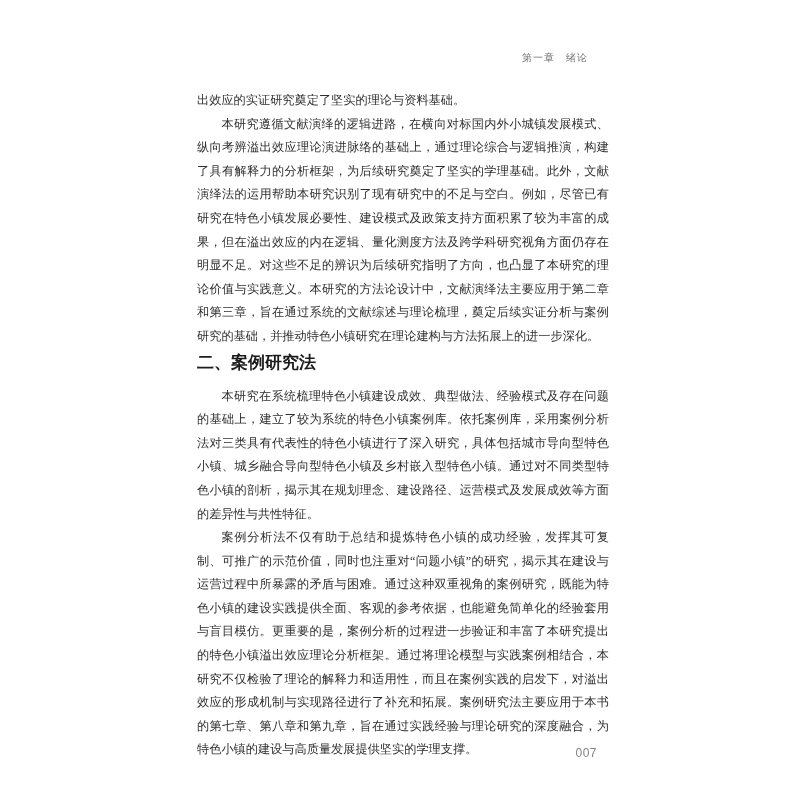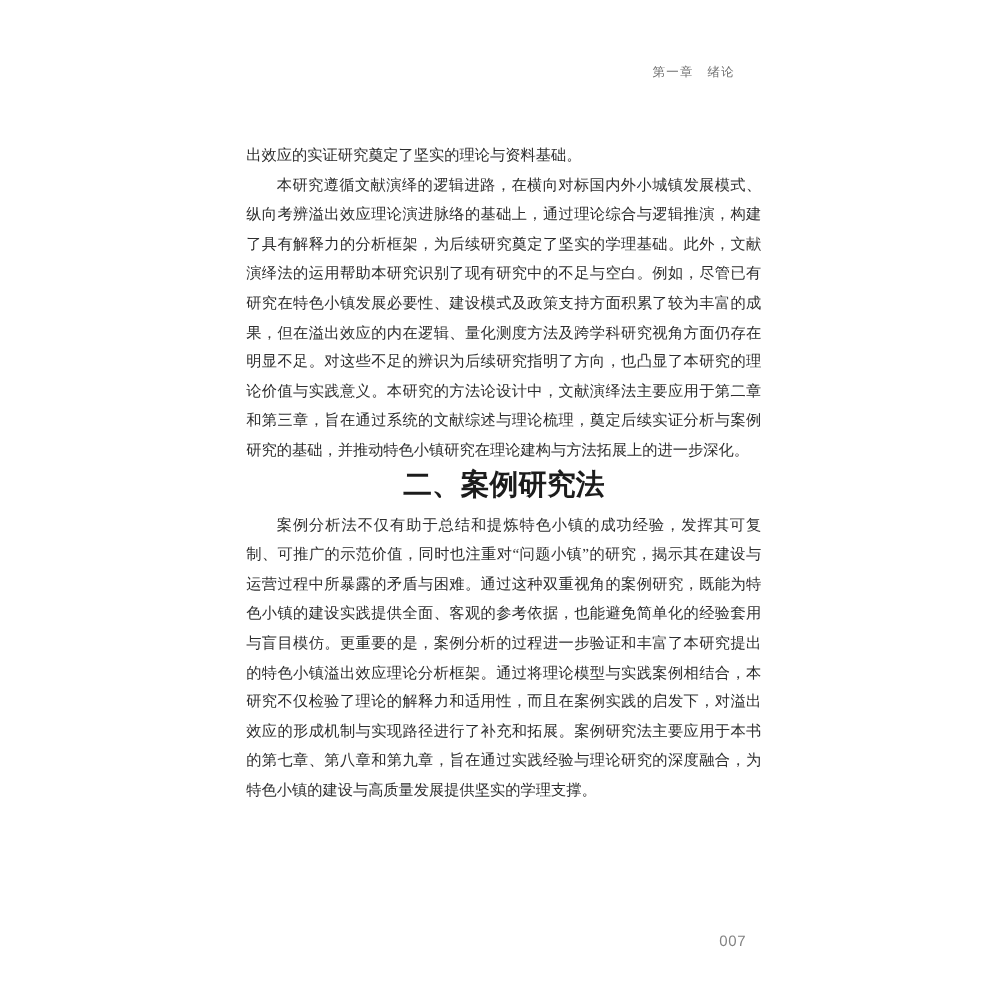--- a/index.html
+++ b/index.html
@@ -34,30 +34,28 @@
     margin: 0;
     font-size: 12.2px;
     line-height: 23.6px;
     color: #2e2e2e;
     text-align: justify;
     text-indent: 2em;
     word-break: break-all;
   }
   .para.no-indent {
     text-indent: 0;
-    margin-top: 24px;
   }
   .section-heading {
     margin: 2px 0 10px 0;
     font-family: "Liberation Sans", "DejaVu Sans", sans-serif;
-    font-size: 23px;
+    font-size: 17px;
     line-height: 24px;
     font-weight: 700;
     color: #1c1c1c;
-    text-align: center;
   }
   .folio {
     position: absolute;
     top: 746px;
     right: 183px;
     font-size: 12px;
     color: #828282;
     font-family: "Liberation Sans", "DejaVu Sans", sans-serif;
     letter-spacing: 0.5px;
     text-align: center;
@@ -73,20 +71,21 @@
   </div>
 
   <div class="text-block">
 
     <p class="para no-indent">出效应的实证研究奠定了坚实的理论与资料基础。</p>
 
     <p class="para">本研究遵循文献演绎的逻辑进路，在横向对标国内外小城镇发展模式、纵向考辨溢出效应理论演进脉络的基础上，通过理论综合与逻辑推演，构建了具有解释力的分析框架，为后续研究奠定了坚实的学理基础。此外，文献演绎法的运用帮助本研究识别了现有研究中的不足与空白。例如，尽管已有研究在特色小镇发展必要性、建设模式及政策支持方面积累了较为丰富的成果，但在溢出效应的内在逻辑、量化测度方法及跨学科研究视角方面仍存在明显不足。对这些不足的辨识为后续研究指明了方向，也凸显了本研究的理论价值与实践意义。本研究的方法论设计中，文献演绎法主要应用于第二章和第三章，旨在通过系统的文献综述与理论梳理，奠定后续实证分析与案例研究的基础，并推动特色小镇研究在理论建构与方法拓展上的进一步深化。</p>
 
     <h2 class="section-heading">二、案例研究法</h2>
 
+    <p class="para">本研究在系统梳理特色小镇建设成效、典型做法、经验模式及存在问题的基础上，建立了较为系统的特色小镇案例库。依托案例库，采用案例分析法对三类具有代表性的特色小镇进行了深入研究，具体包括城市导向型特色小镇、城乡融合导向型特色小镇及乡村嵌入型特色小镇。通过对不同类型特色小镇的剖析，揭示其在规划理念、建设路径、运营模式及发展成效等方面的差异性与共性特征。</p>
 
     <p class="para">案例分析法不仅有助于总结和提炼特色小镇的成功经验，发挥其可复制、可推广的示范价值，同时也注重对“问题小镇”的研究，揭示其在建设与运营过程中所暴露的矛盾与困难。通过这种双重视角的案例研究，既能为特色小镇的建设实践提供全面、客观的参考依据，也能避免简单化的经验套用与盲目模仿。更重要的是，案例分析的过程进一步验证和丰富了本研究提出的特色小镇溢出效应理论分析框架。通过将理论模型与实践案例相结合，本研究不仅检验了理论的解释力和适用性，而且在案例实践的启发下，对溢出效应的形成机制与实现路径进行了补充和拓展。案例研究法主要应用于本书的第七章、第八章和第九章，旨在通过实践经验与理论研究的深度融合，为特色小镇的建设与高质量发展提供坚实的学理支撑。</p>
 
   </div>
 
   <div class="folio">007</div>
 
 </div>
 
 </body></html>

